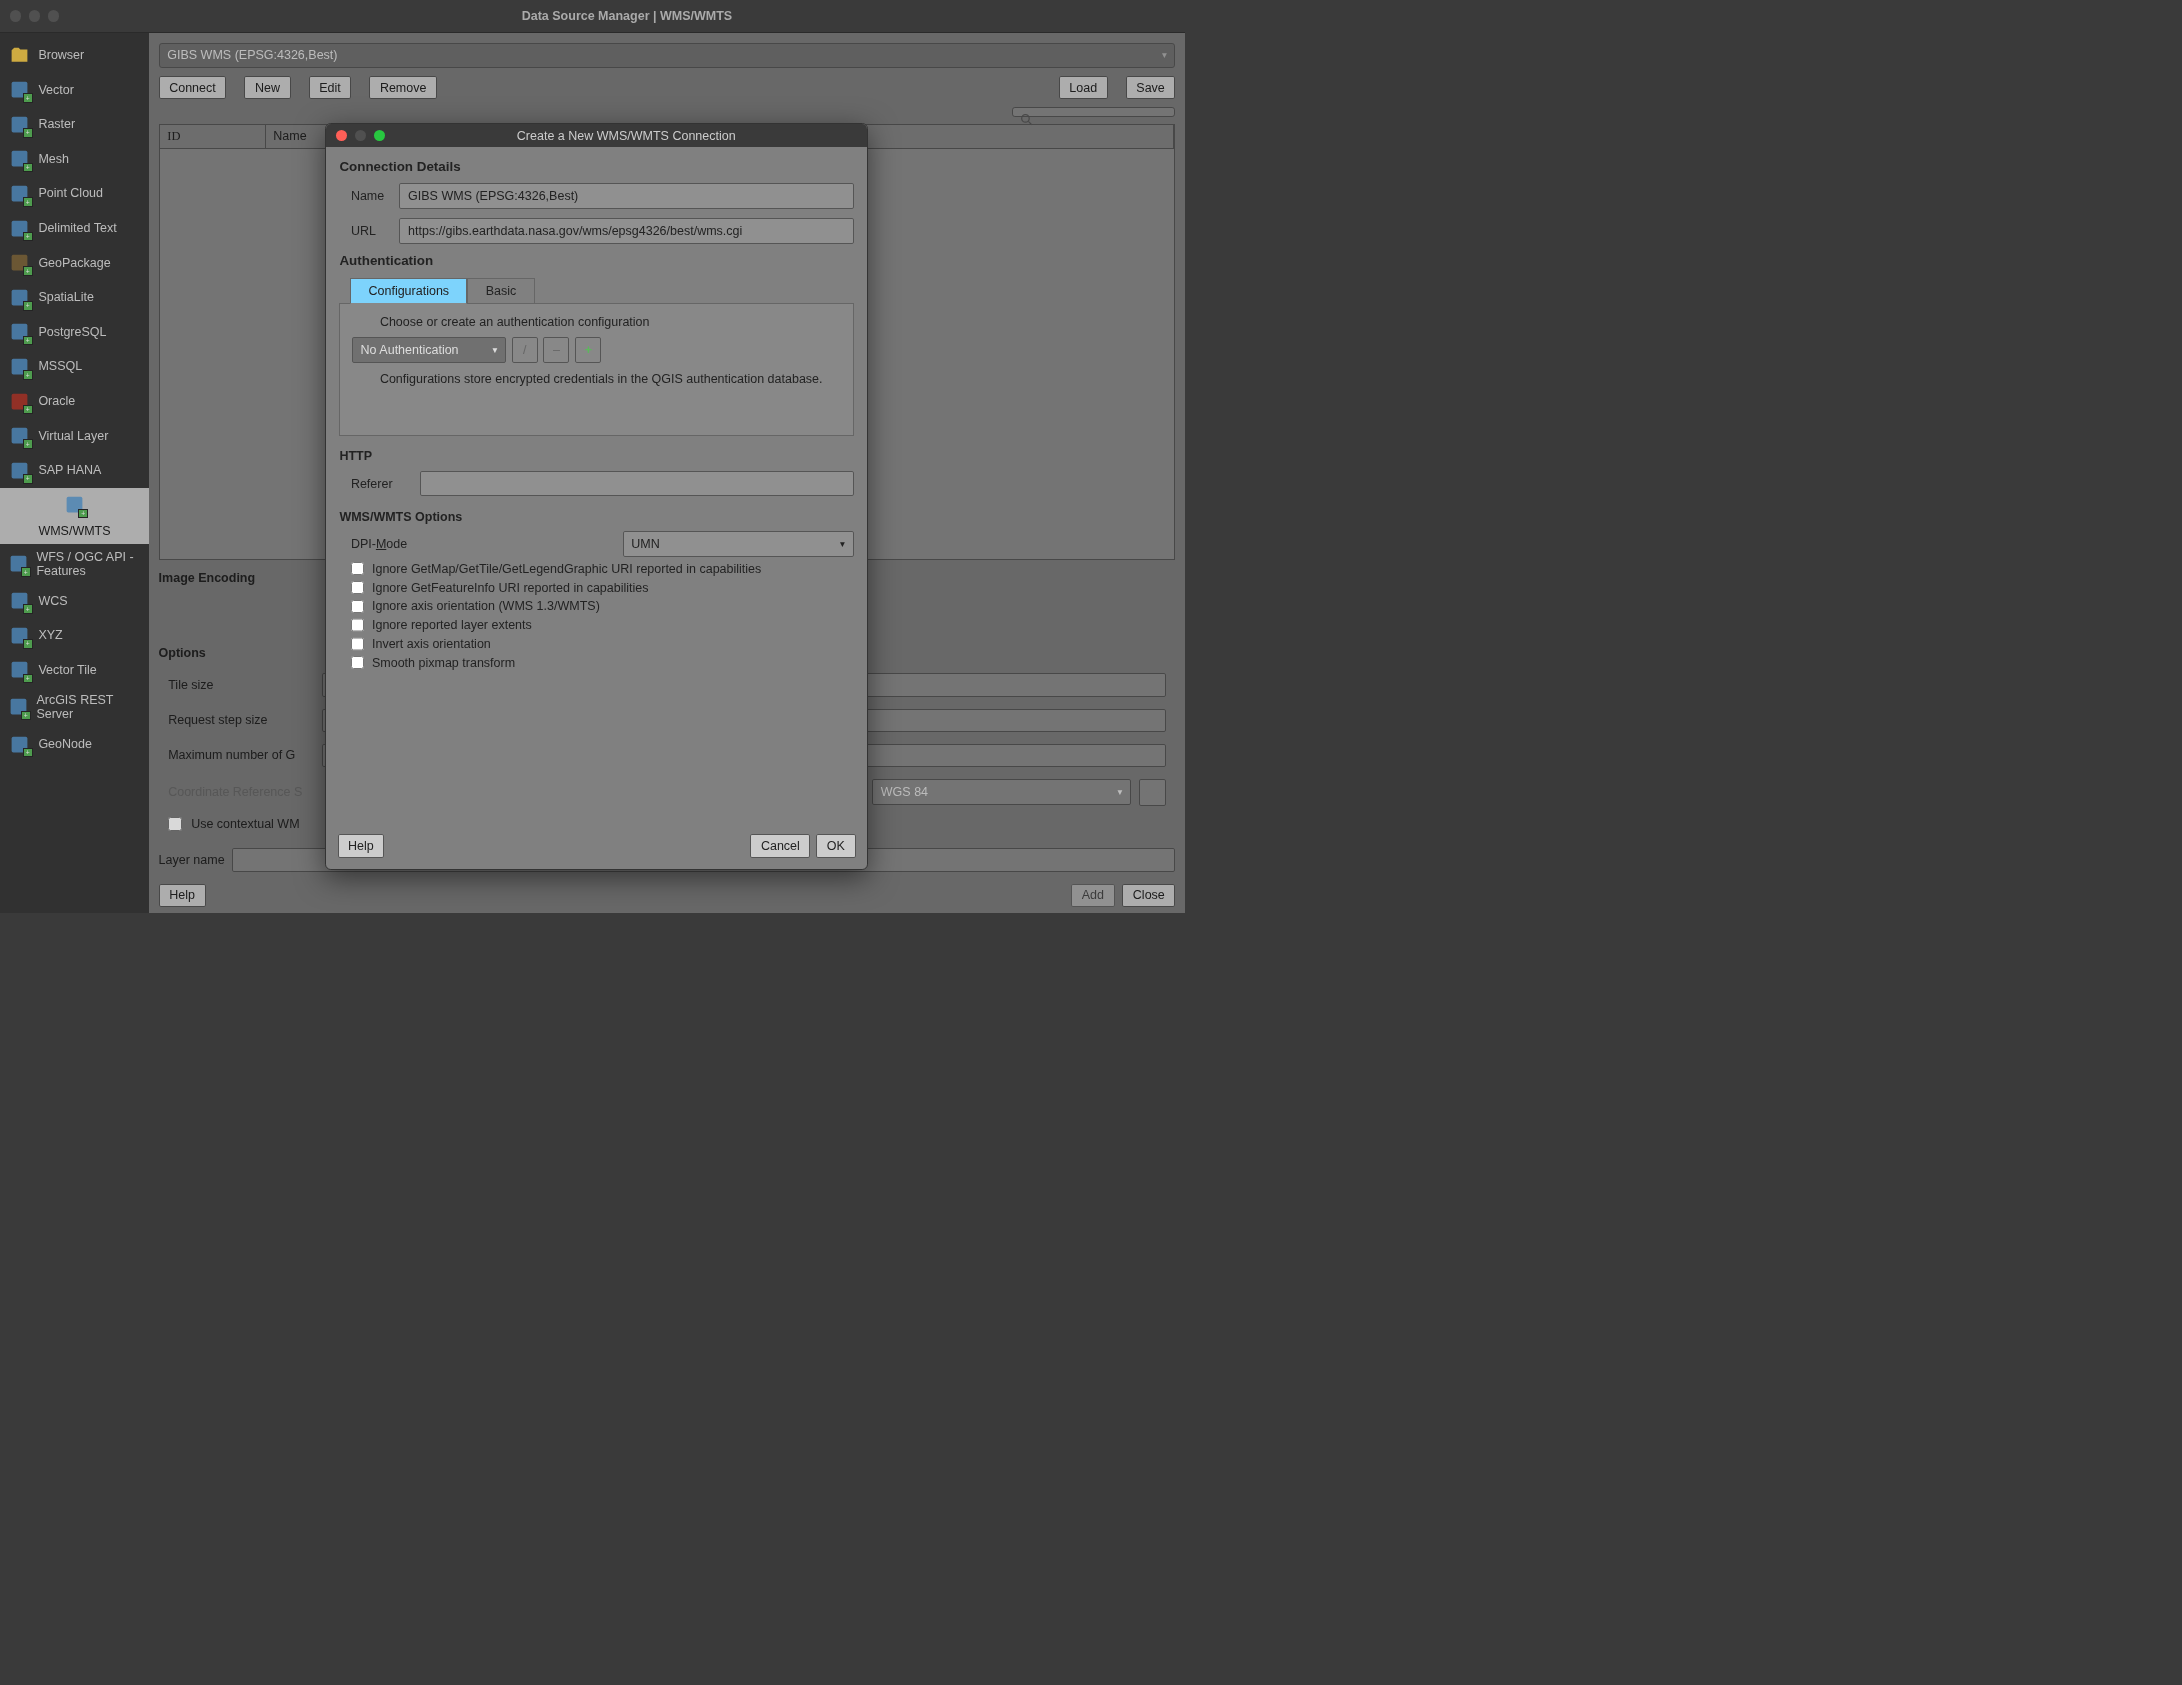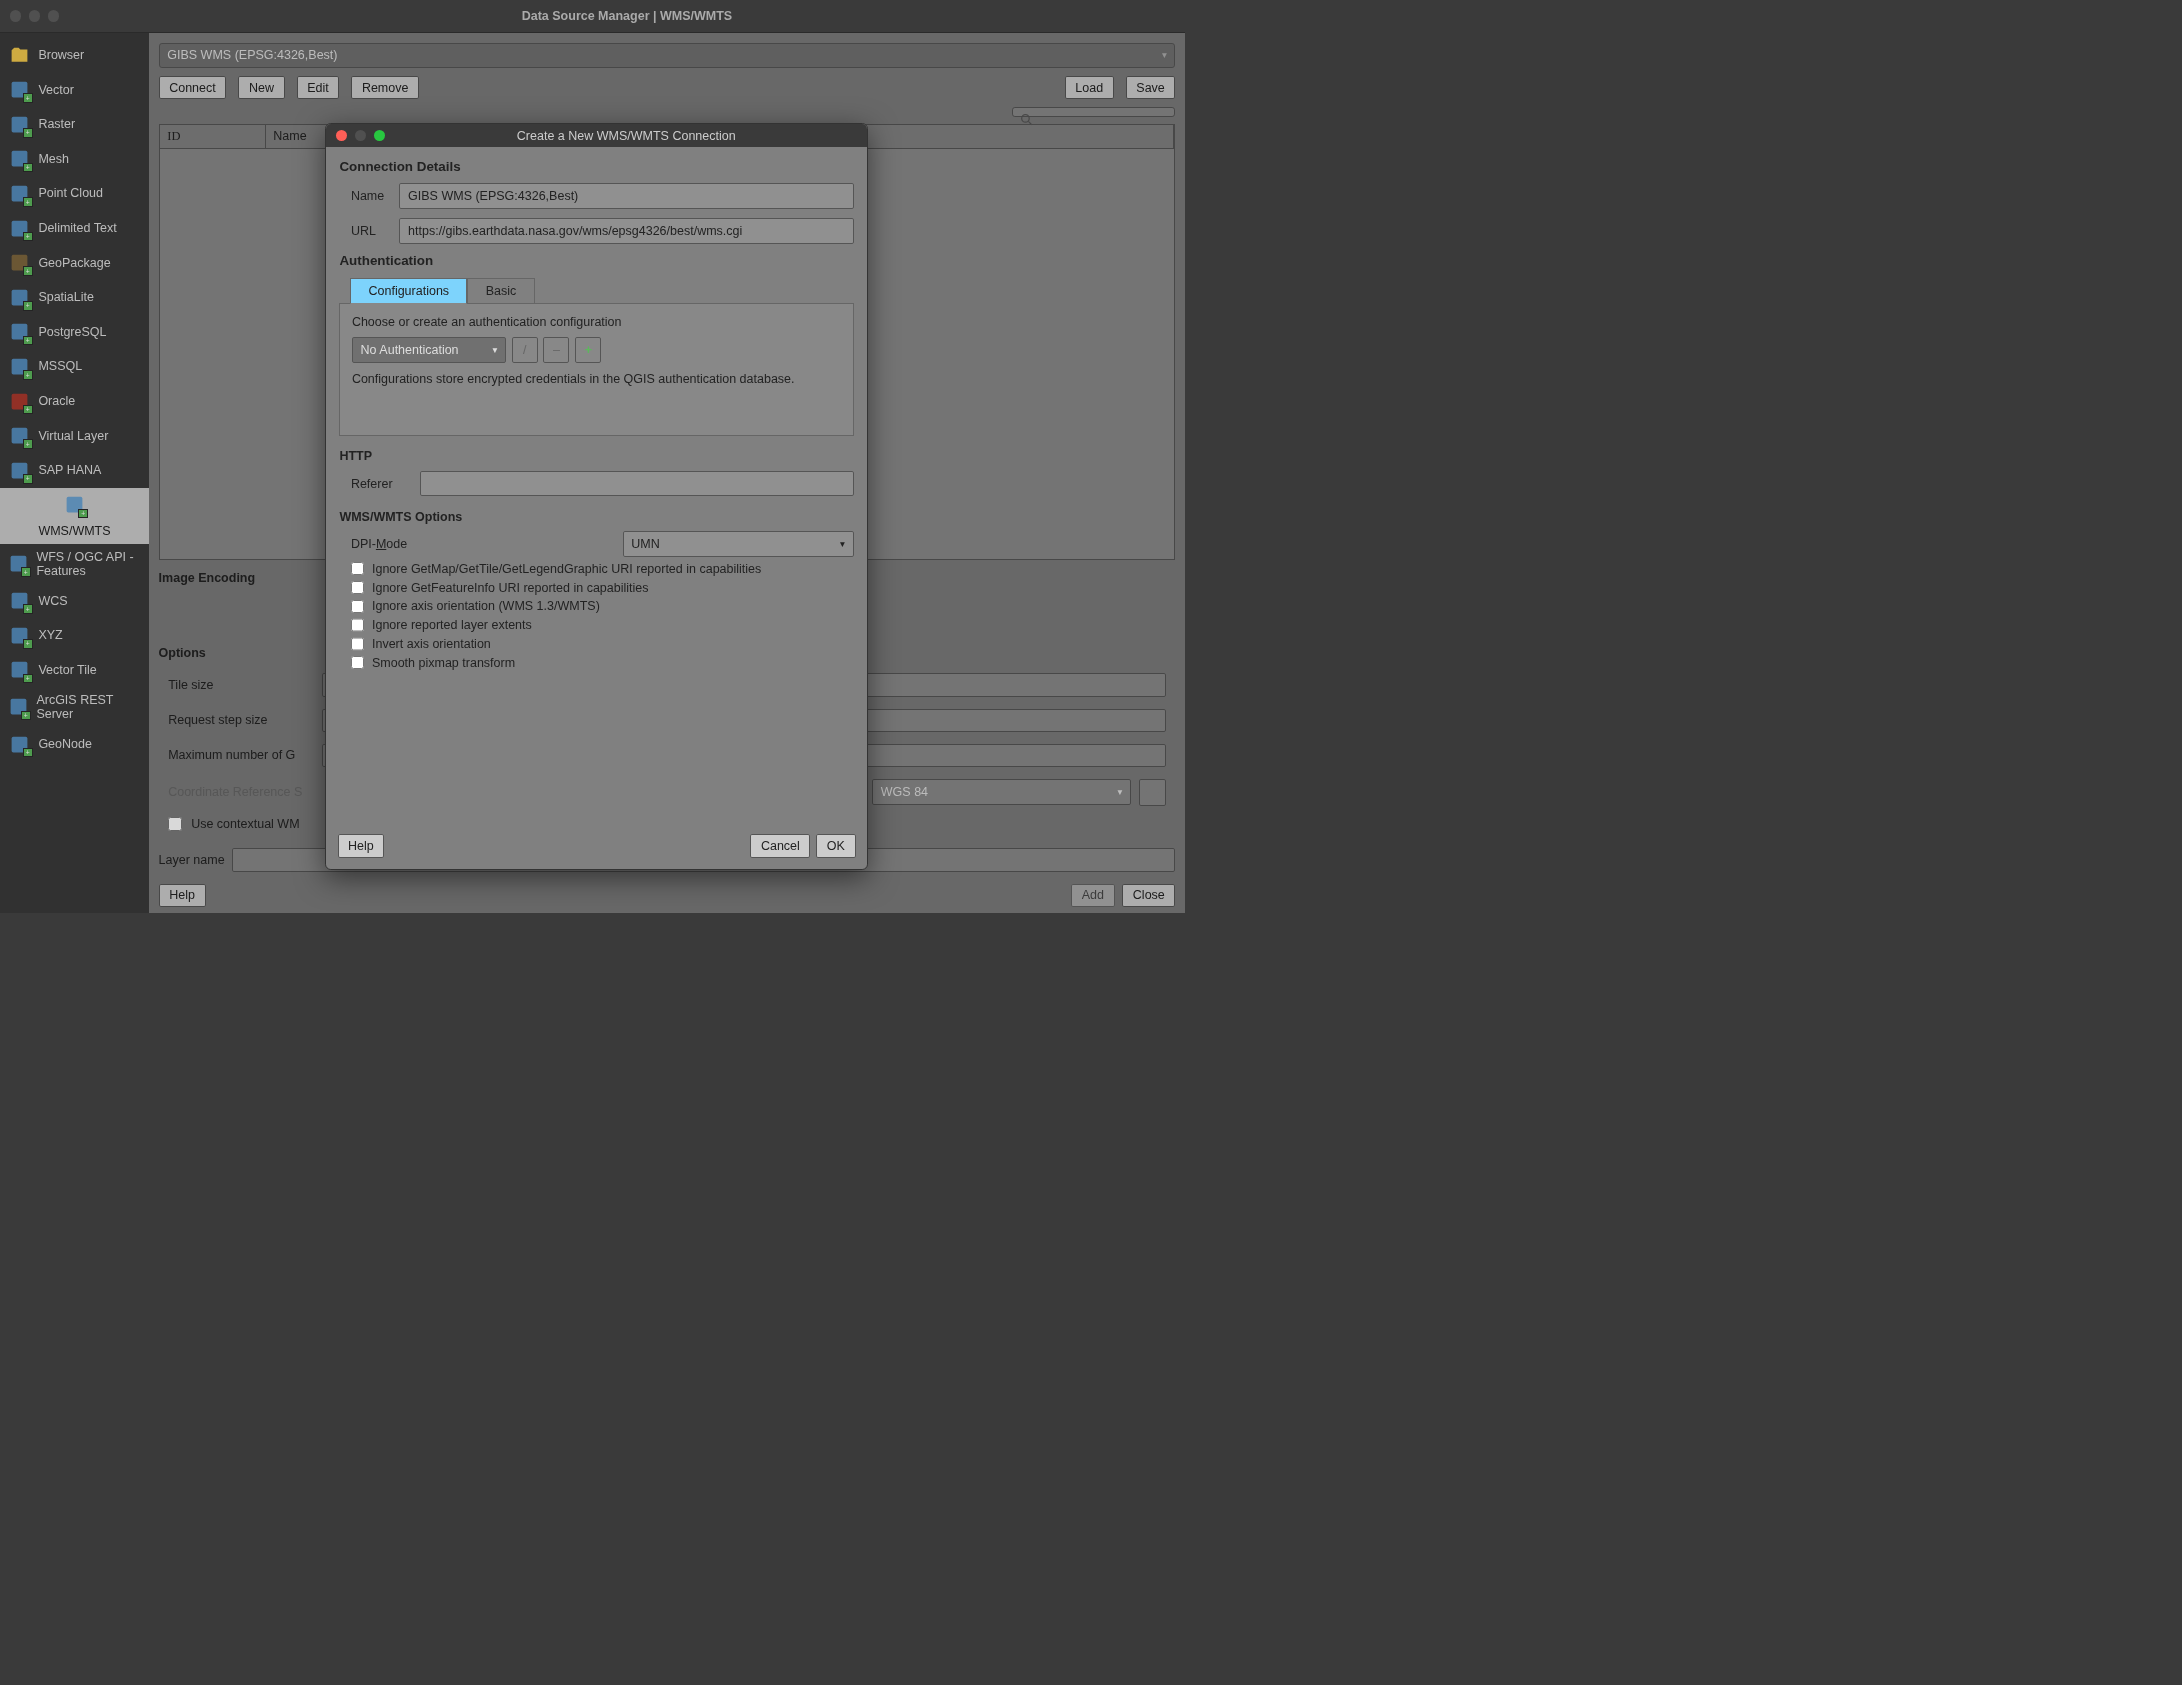--- a/index.html
+++ b/index.html
@@ -27,21 +27,21 @@
 .tabrow { display: flex; background: #7a7a7a; border-bottom: 1px solid #555; padding-left: 9.6px; }
 .tab { padding: 5.8px 17.3px; background: #6a6a6a; border: 1px solid #555; border-bottom: none; margin-right: -1px; color: #ddd; cursor: pointer; }
 .tab.active { background: #7a7a7a; color: #222; font-weight: 500; border-bottom: 1px solid #7a7a7a; position:relative; top:1px; }
 .tab.dim { color: #aaa; }
 
 .panel { padding: 9.6px; flex:1; display:flex; flex-direction:column; gap:7.7px; overflow:hidden; }
 
 .combo { width: 100%; background: #707070; border: 1px solid #555; padding: 4.8px 7.7px; color: #ddd; border-radius: 2.9px; position: relative; }
 .combo::after { content: "▾"; position:absolute; right:7.7px; top:5.8px; font-size:9.6px; color:#aaa; }
 
-.btnrow { display: flex; gap: 12px; }
+.btnrow { display: flex; gap: 18px; }
 .btn { background: #ccc; color: #222; border: 1px solid #555; padding: 3.8px 9.6px; cursor: pointer; border-radius: 1.9px; }
 .spacer { flex: 1; }
 
 .searchbox { width: 163px; background: #888; border: 1px solid #555; border-radius: 2.9px; padding: 3.8px 7.7px 3.8px 27px; color: #ddd; position: relative; margin-left: auto; }
 .searchbox svg { position: absolute; left: 6.7px; top: 4.8px; width: 13.4px; height: 13.4px; }
 
 .table { flex:1; border: 1px solid #555; background: #888; min-height: 192px; }
 .thead { display:flex; background: #808080; border-bottom: 1px solid #555; }
 .th { padding: 3.8px 7.7px; border-right: 1px solid #555; color:#222; font-weight:500; }
 .th:first-child { width: 106px; font-family: Liberation Serif, serif; }
@@ -73,21 +73,21 @@
 .modal-body { flex:1; padding: 11.5px 13.4px; overflow:auto; color:#222; }
 .modal-body h3 { font-size:13.4px; font-weight:700; color:#222; margin-bottom:9.6px; }
 .frow { display:flex; align-items:center; gap:11.5px; margin: 5.8px 0 9.6px 11.5px; }
 .frow label { width: 37px; color:#222; }
 .frow input[type=text] { flex:1; background:#909090; border:1px solid #555; padding:4.8px 7.7px; color:#222; border-radius:1.9px; }
 
 .auth-tabs { display:flex; margin: 7.7px 0 0 3.8px; }
 .auth-tab { padding: 4.8px 17.3px; border:1px solid #666; background:#808080; cursor:pointer; color:#222; }
 .auth-tab.active { background:#7dd3fc; border-bottom:1px solid #888; position:relative; z-index:1;margin-left:7px; }
 .auth-box { border:1px solid #666; background:#888; padding:11.5px; margin-top:-1px; }
-.auth-box p { color:#222; margin-bottom:7.7px; }
+.auth-box p { color:#222; margin-bottom:7.7px;margin-left:28px; }
 .auth-select-row { display:flex; gap:5.8px; margin-bottom:9.6px; }
 .auth-select { width:154px; background:#707070; border:1px solid #555; padding:4.8px 7.7px; color:#ddd; border-radius:1.9px; position:relative; }
 .auth-select::after { content:"▾"; position:absolute; right:7.7px; top:5.8px; font-size:9.6px; }
 .sqbtn { width:26px; height:26px; background:#888; border:1px solid #555; border-radius:1.9px; display:flex; align-items:center; justify-content:center; cursor:pointer; color:#666; }
 .sqbtn.add { color:#5cb85c; font-weight:bold; font-size:15.4px; }
 
 .sub-h { font-weight:700; color:#222; margin: 13.4px 0 7.7px 0; }
 .mrow { display:flex; align-items:center; gap:11.5px; margin: 3.8px 0 3.8px 11.5px; }
 .mrow label { width:58px; }
 .mrow input[type=text] { flex:1; background:#909090; border:1px solid #555; padding:4.8px 7.7px; border-radius:1.9px; }

